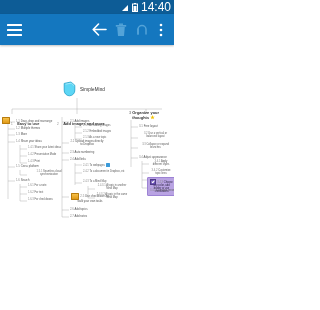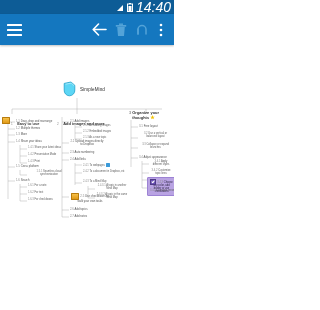--- a/index.html
+++ b/index.html
@@ -22,25 +22,24 @@
     display: flex;
     align-items: center;
     justify-content: flex-end;
     padding-right: 3px;
     box-sizing: border-box;
     gap: 3px;
   }
   #status-bar .sb-icon { display: block; }
   #status-bar .sb-time {
     color: #ffffff;
-    font-size: 14px;
+    font-size: 12px;
     line-height: 8px;
     letter-spacing: 0px;
     font-family: "Liberation Sans", sans-serif;
-    font-style: italic;
   }
 
   
   #toolbar {
     height: 31px;
     background: #1477bf;
     display: flex;
     align-items: center;
     box-sizing: border-box;
     padding: 0 6px 0 7px;

